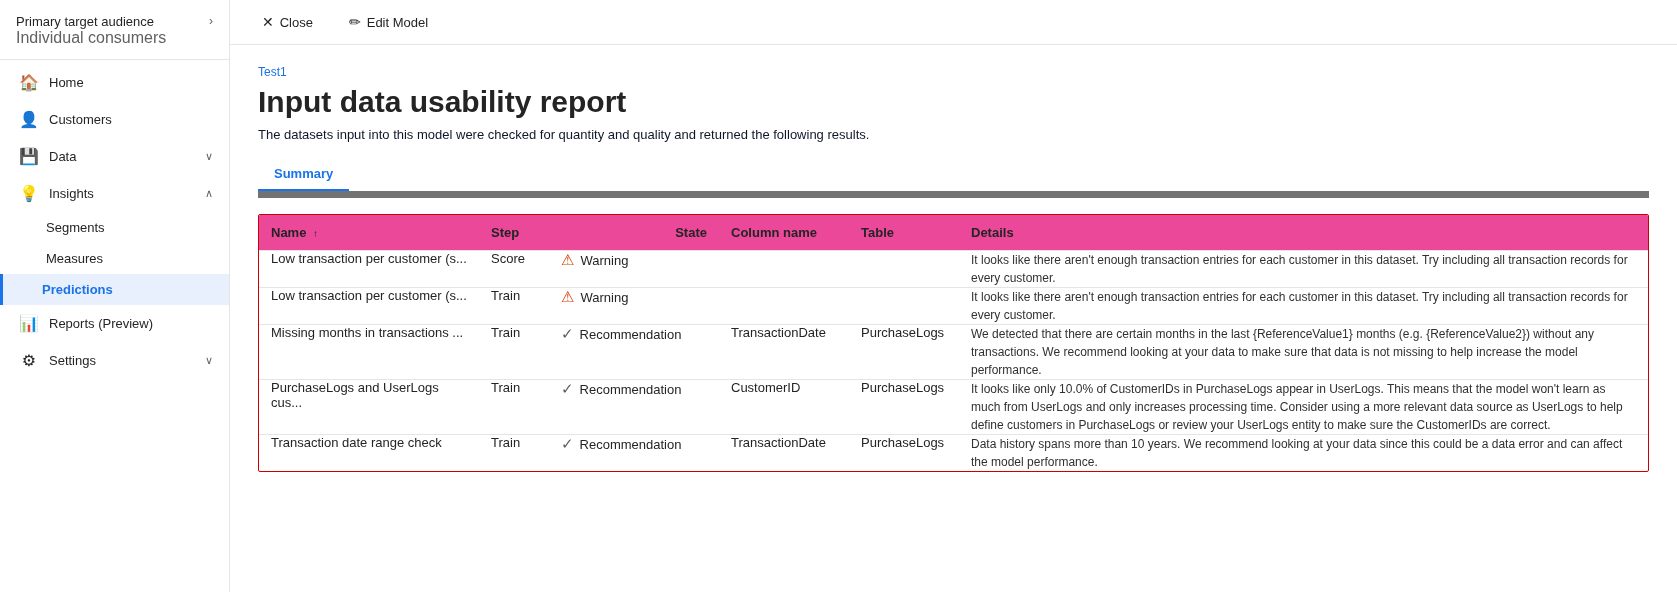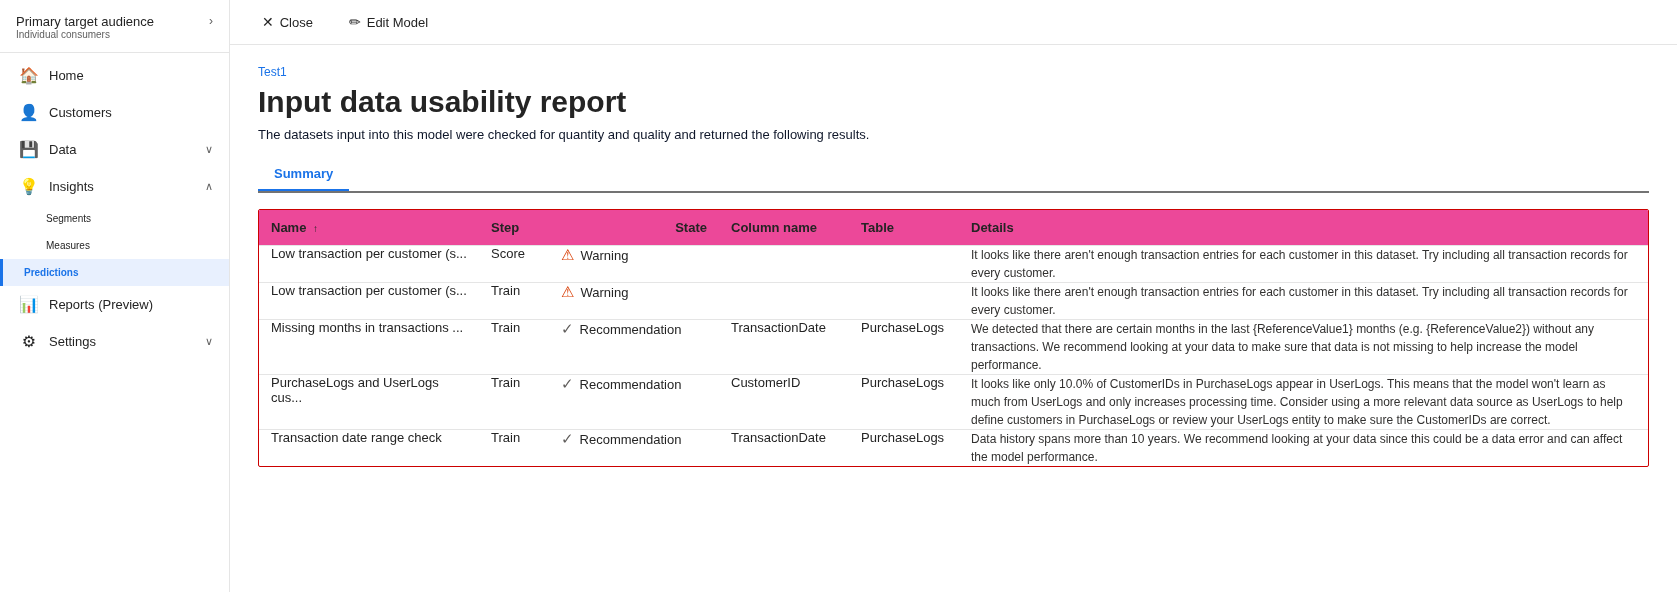--- a/index.html
+++ b/index.html
@@ -19,21 +19,21 @@
     .sidebar-header {
       padding: 14px 16px 12px 16px;
       border-bottom: 1px solid #e5e5e5;
     }
     .sidebar-header .title {
       font-size: 13px;
       font-weight: 400;
       color: #242424;
     }
     .sidebar-header .subtitle {
-      font-size: 10px;
+      font-size: 16px;
       color: #616161;
     }
     .sidebar-header-arrow {
       float: right;
       color: #616161;
       font-size: 12px;
     }
     .sidebar-nav {
       flex: 1;
       padding-top: 4px;
@@ -50,21 +50,21 @@
       user-select: none;
     }
     .nav-item .icon { font-size: 16px; width: 20px; text-align: center; }
     .nav-item .chevron { margin-left: auto; font-size: 11px; color: #616161; }
     .nav-sub-item {
       display: flex;
       align-items: center;
       padding: 8px 16px 8px 46px;
       cursor: pointer;
       color: #242424;
-      font-size: 10px;
+      font-size: 13px;
       user-select: none;
     }
 
     
     .main {
       flex: 1;
       display: flex;
       flex-direction: column;
       overflow: hidden;
     }
@@ -108,21 +108,21 @@
     }
     .page-description {
       font-size: 13px;
       color: #0f172a;
       margin-bottom: 16px;
     }
 
     
     .tabs {
       display: flex;
-      border-bottom: 2px solid #737373;
+      border-bottom: 7px solid #737373;
       margin-bottom: 16px;
     }
     .tab {
       padding: 8px 16px;
       cursor: pointer;
       font-size: 13px;
       color: #616161;
       border-bottom: 2px solid transparent;
       user-select: none;
     }
@@ -219,21 +219,21 @@
     </div>
 
     <div class="nav-sub-item">
       <span>Segments</span>
     </div>
 
     <div class="nav-sub-item">
       <span>Measures</span>
     </div>
 
-    <div class="nav-sub-item active" style="border-left:3px solid #1a73e8; background:#e8f0fe; color:#1a73e8; font-weight:600; padding-left:21px;">
+    <div class="nav-sub-item active" style="border-left:3px solid #1a73e8; background:#e8f0fe; color:#1a73e8; font-weight:600; padding-left:39px;">
       <span>Predictions</span>
     </div>
 
     <div class="nav-item">
       <span class="icon">📊</span>
       <span>Reports (Preview)</span>
     </div>
 
     <div class="nav-item">
       <span class="icon">⚙</span>

